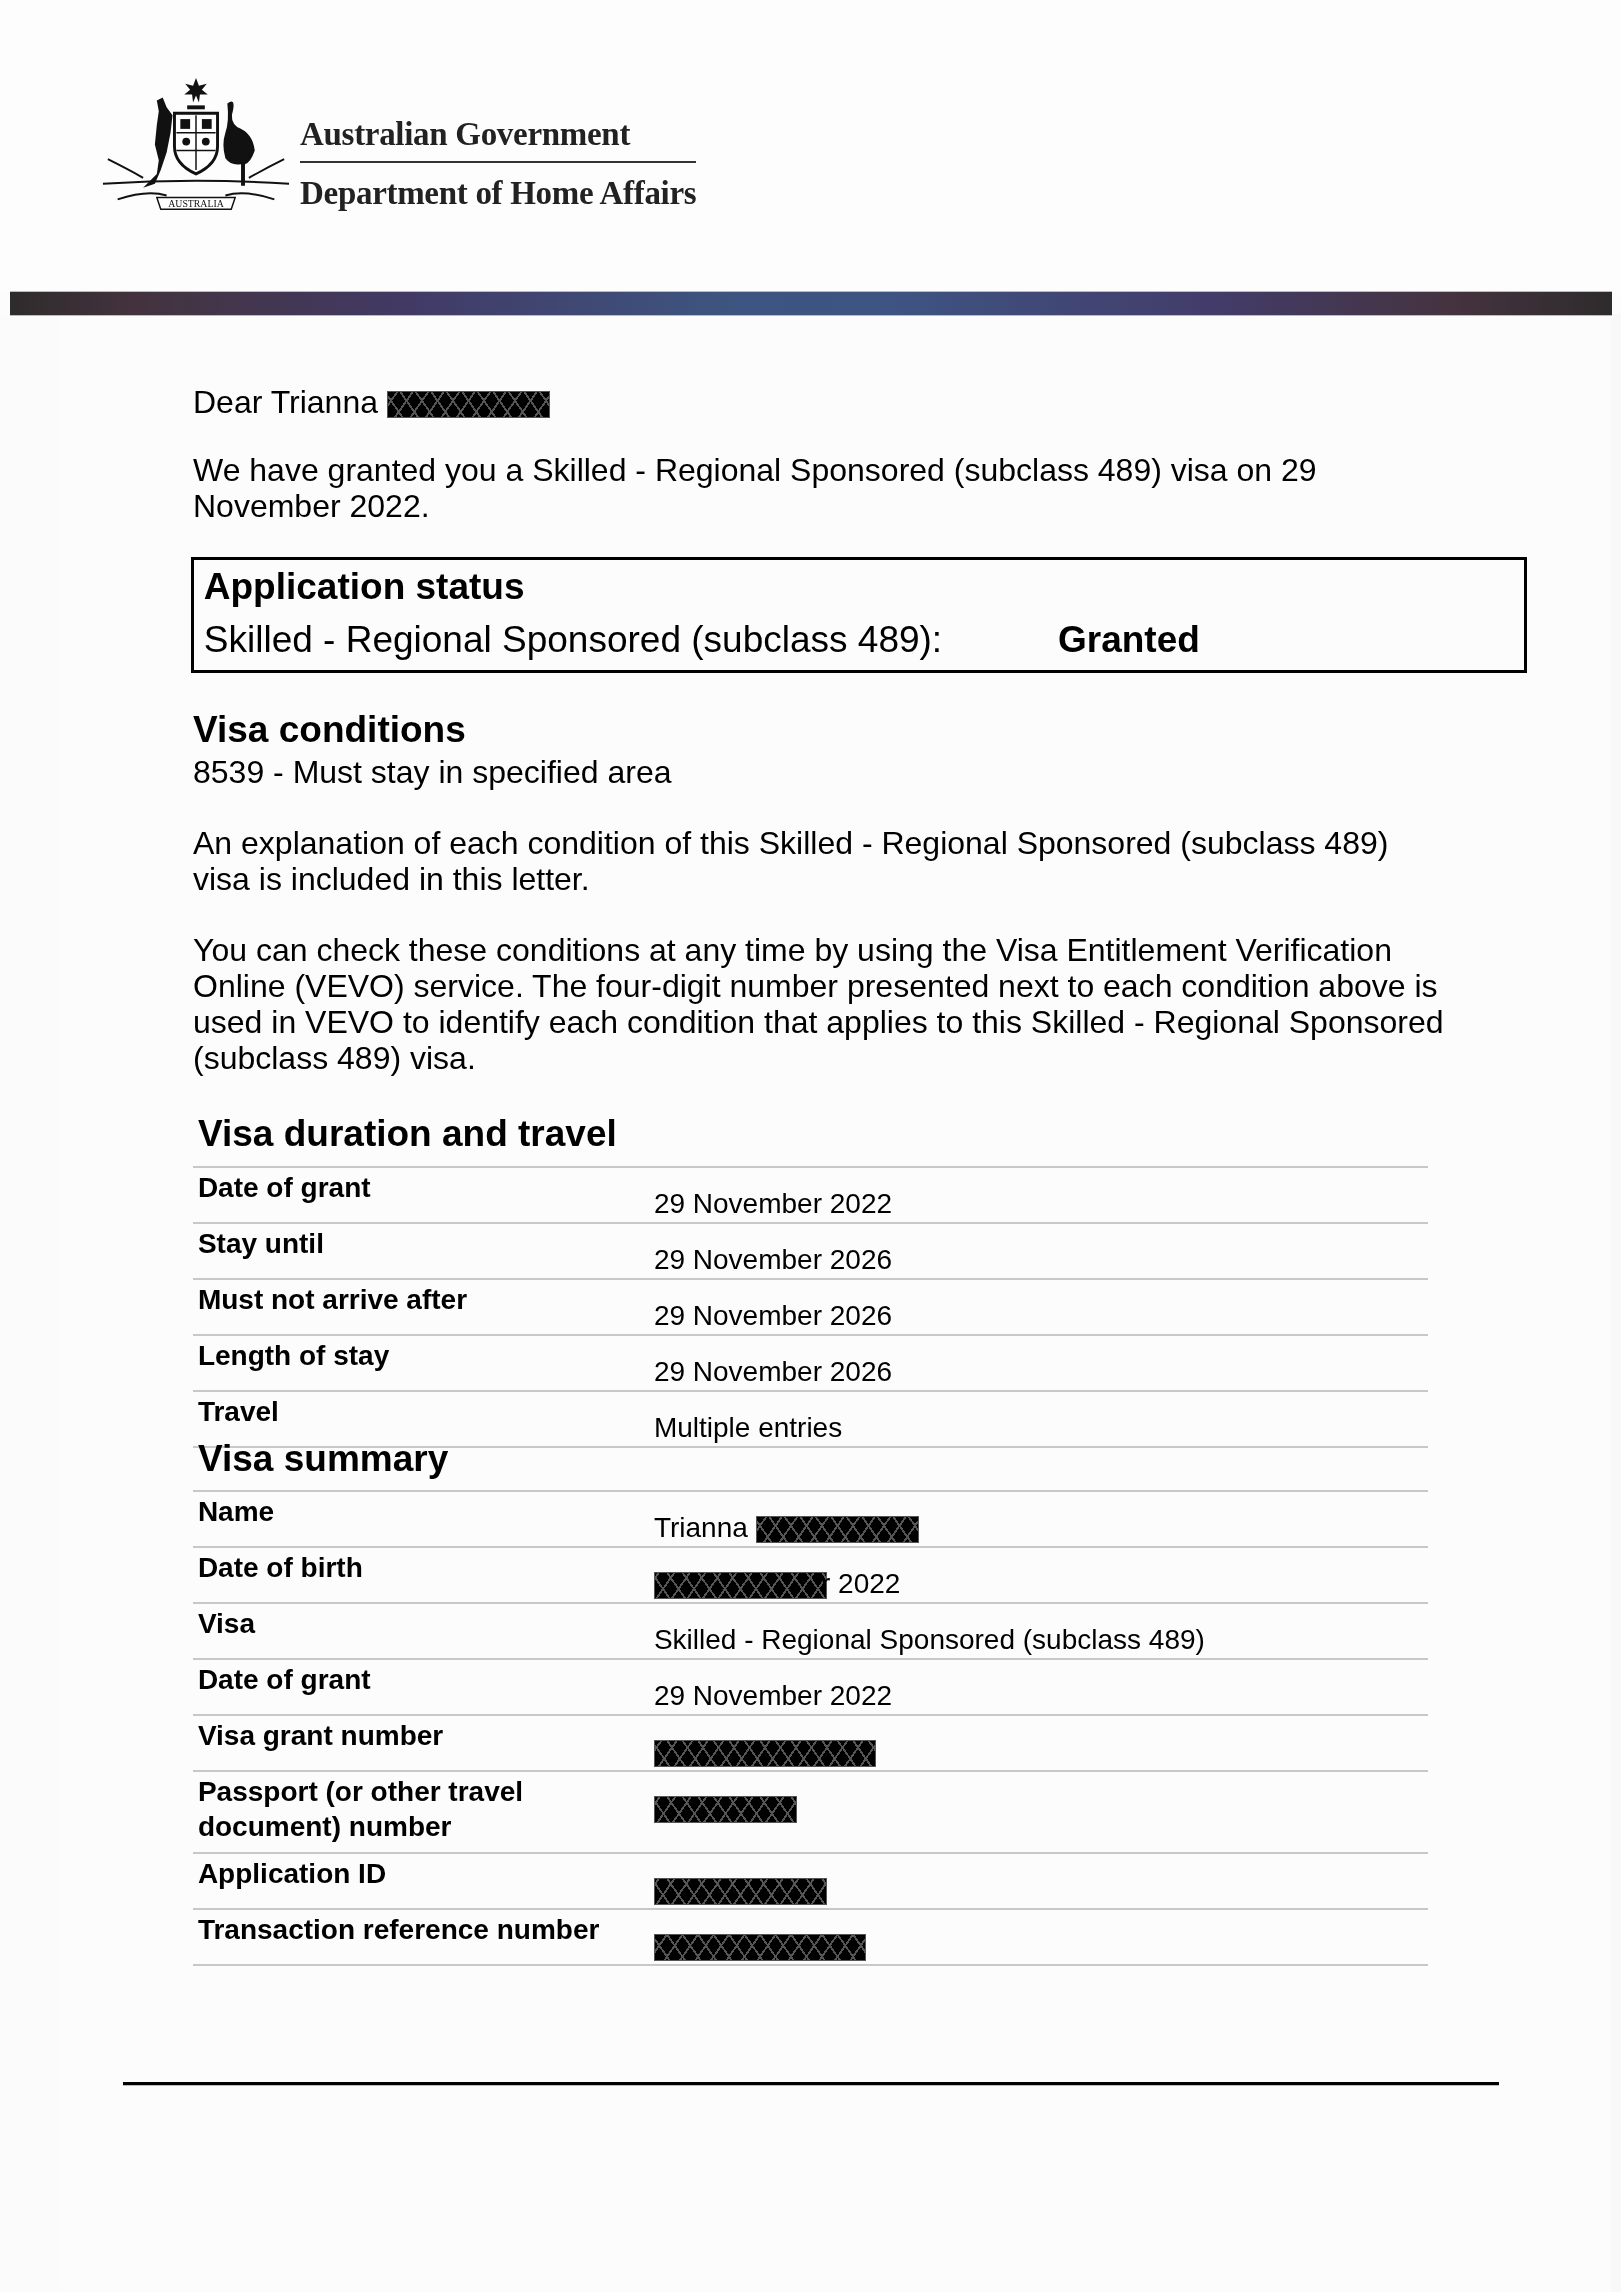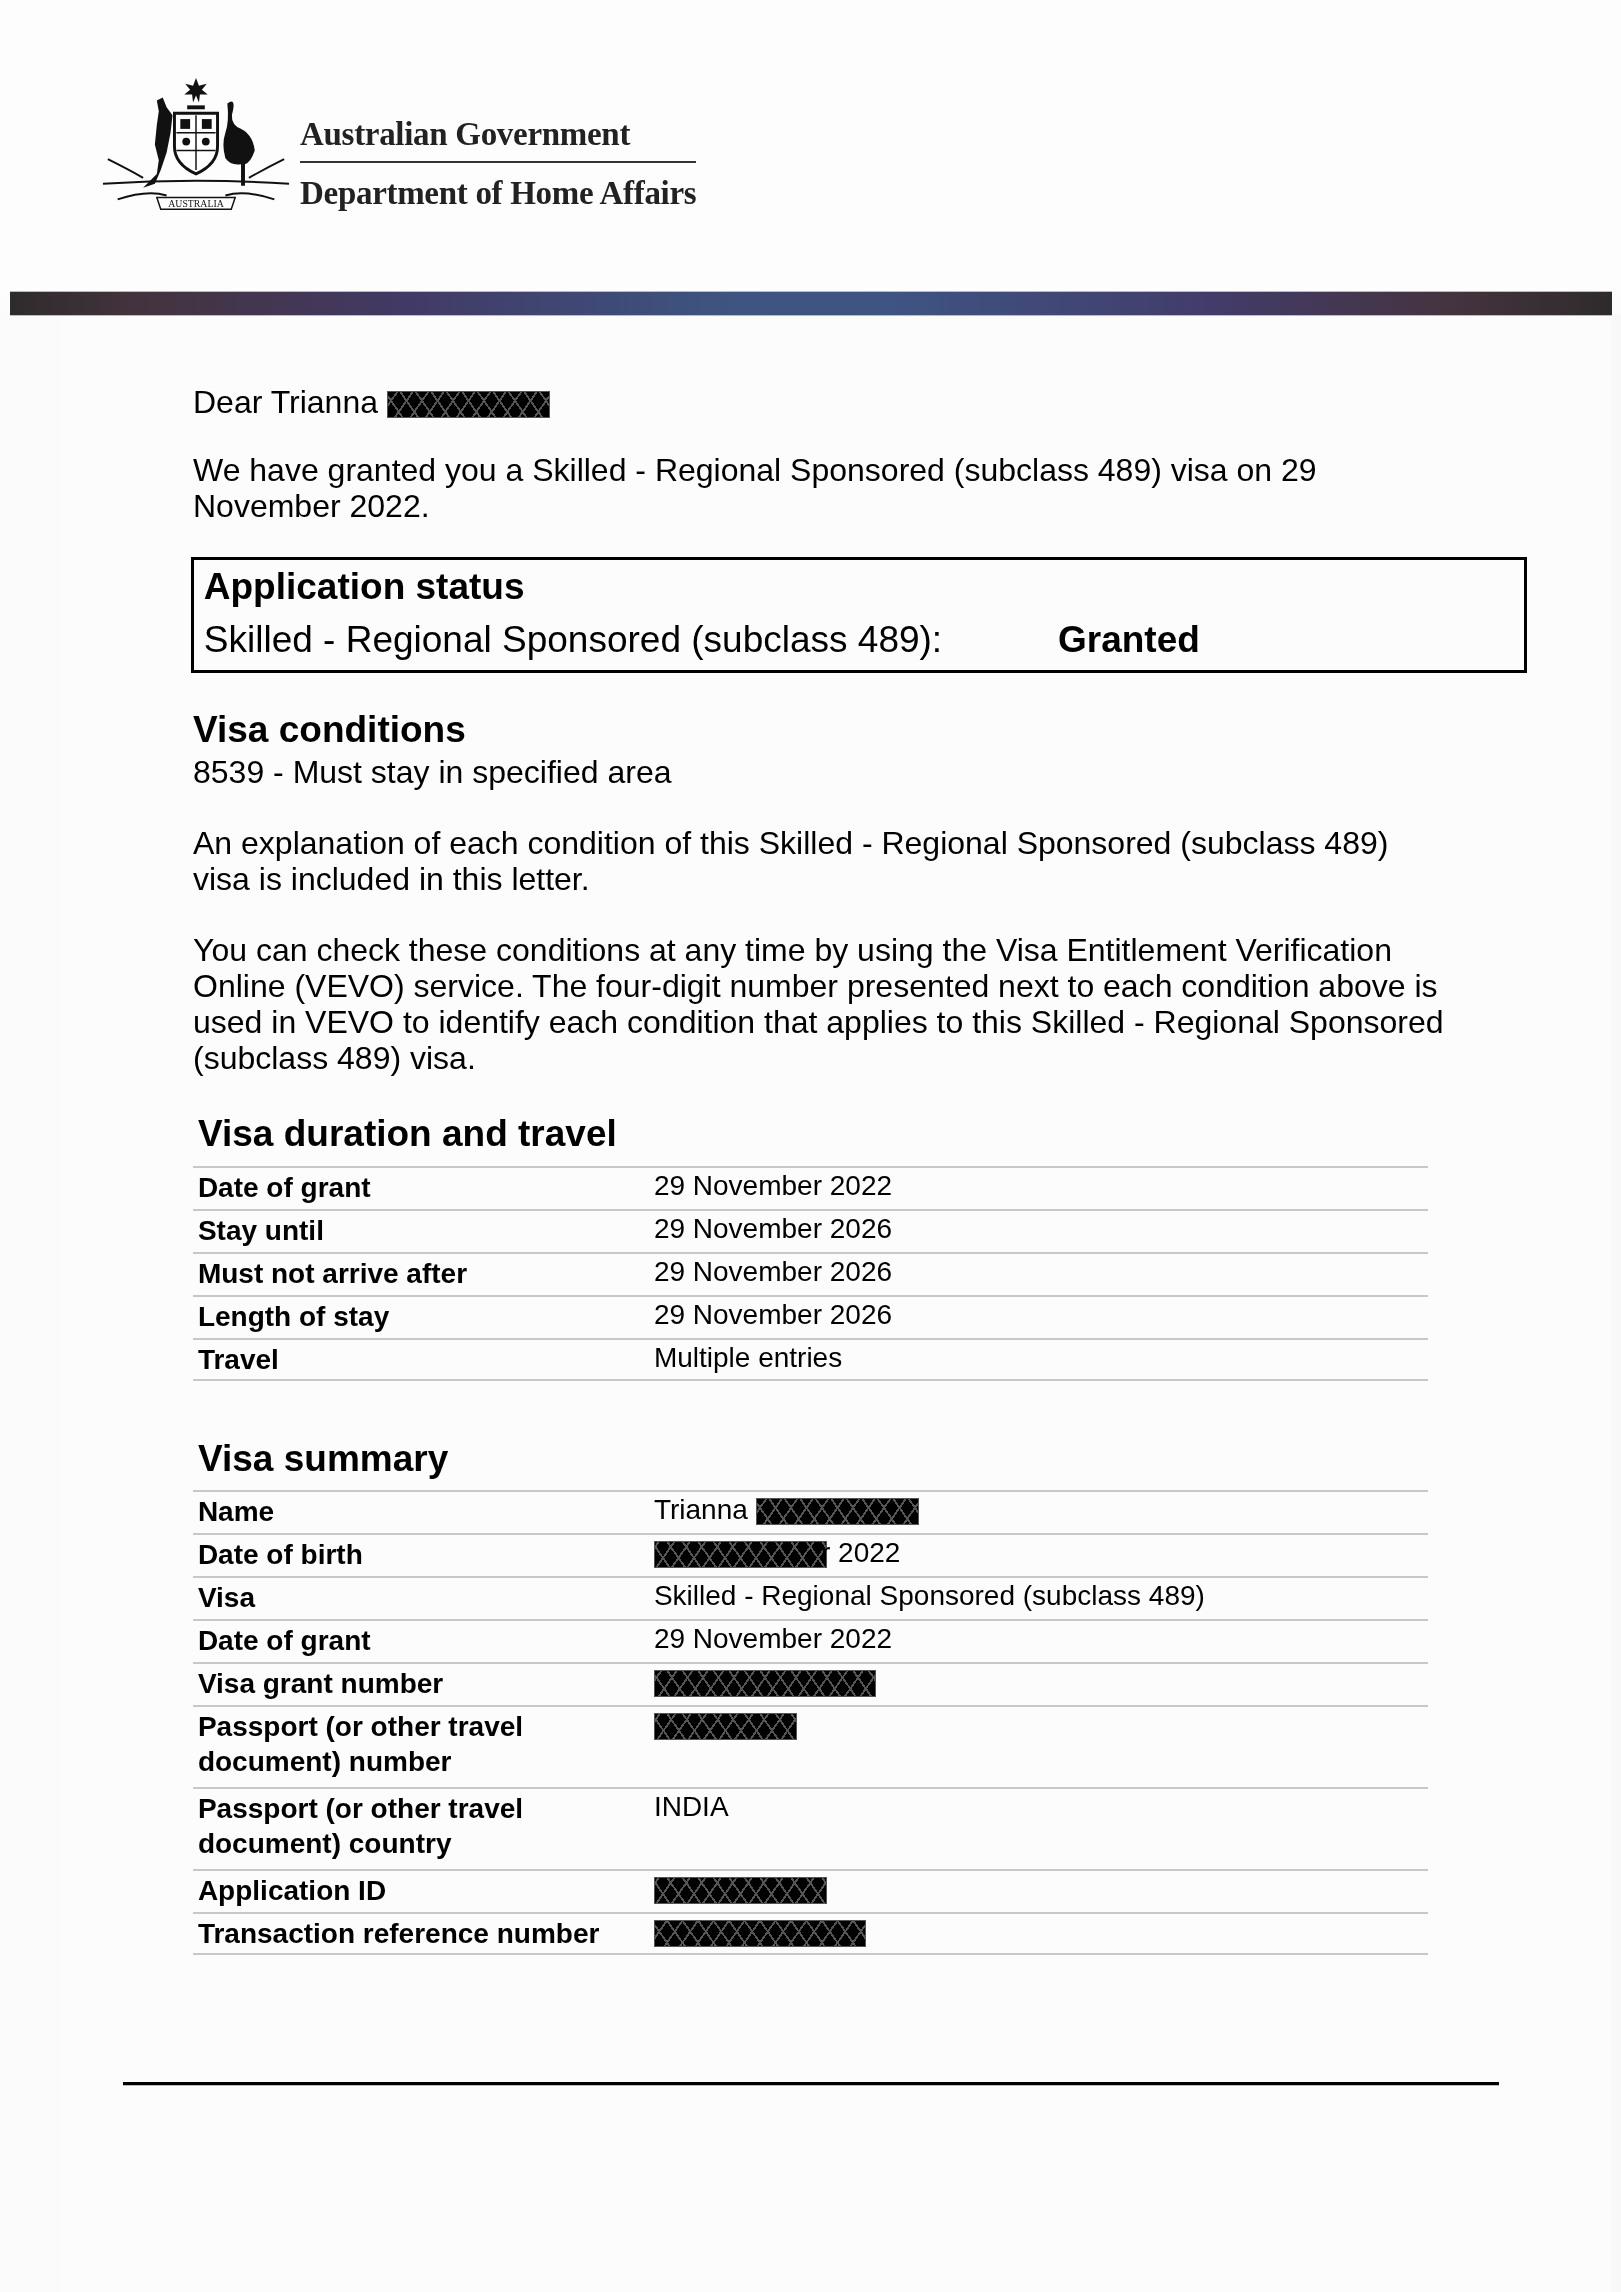--- a/index.html
+++ b/index.html
@@ -59,21 +59,21 @@
   .condition-item { left: 193px; top: 754px; }
   .explain-1 { left: 193px; top: 825px; width: 1235px; }
   .explain-2 { left: 193px; top: 932px; width: 1255px; }
   .tbl { position: absolute; left: 193px; width: 1235px; }
   .tbl .row {
     position: relative; border-top: 2.9px solid #c8c8c8;
     display: flex; min-height: 43px; box-sizing: border-box;
   }
   .tbl .row:last-child { border-bottom: 2.9px solid #c8c8c8; }
   .tbl .label { width: 456px; padding-left: 4.9px; font-size: 28px; font-weight: bold; line-height: 36px; padding-top: 2px; }
-  .tbl .value { font-size: 28px; line-height: 36px; padding-top: 0; }
+  .tbl .value { font-size: 28px; line-height: 36px; padding-top: 18px; }
   .tbl .row.tall { min-height: 82px; }
   .tbl .row.tall .label { line-height: 35px; }
 
   .duration-title { left: 198px; top: 1112px; }
   .duration-tbl { top: 1166px; }
   .summary-title { left: 198px; top: 1437px; }
   .summary-tbl { top: 1490px; }
 
   .footer-rule { position: absolute; left: 123px; top: 2082px; width: 1376px; height: 2.9px; background: #000; border-bottom: 1px solid #bbb; }
 </style>
@@ -183,24 +183,20 @@
     <div class="value">
       <span class="redact" style="width:220px"></span>
     </div>
   </div>
   <div class="row tall">
     <div class="label">Passport (or other travel document) number</div>
     <div class="value">
       <span class="redact" style="width:141px"></span>
     </div>
   </div>
-  <div class="row tall">
-    <div class="label">Passport (or other travel document) country</div>
-    <div class="value">INDIA</div>
-  </div>
   <div class="row">
     <div class="label">Application ID</div>
     <div class="value">
       <span class="redact" style="width:171px"></span>
     </div>
   </div>
   <div class="row">
     <div class="label">Transaction reference number</div>
     <div class="value">
       <span class="redact" style="width:210px"></span>

